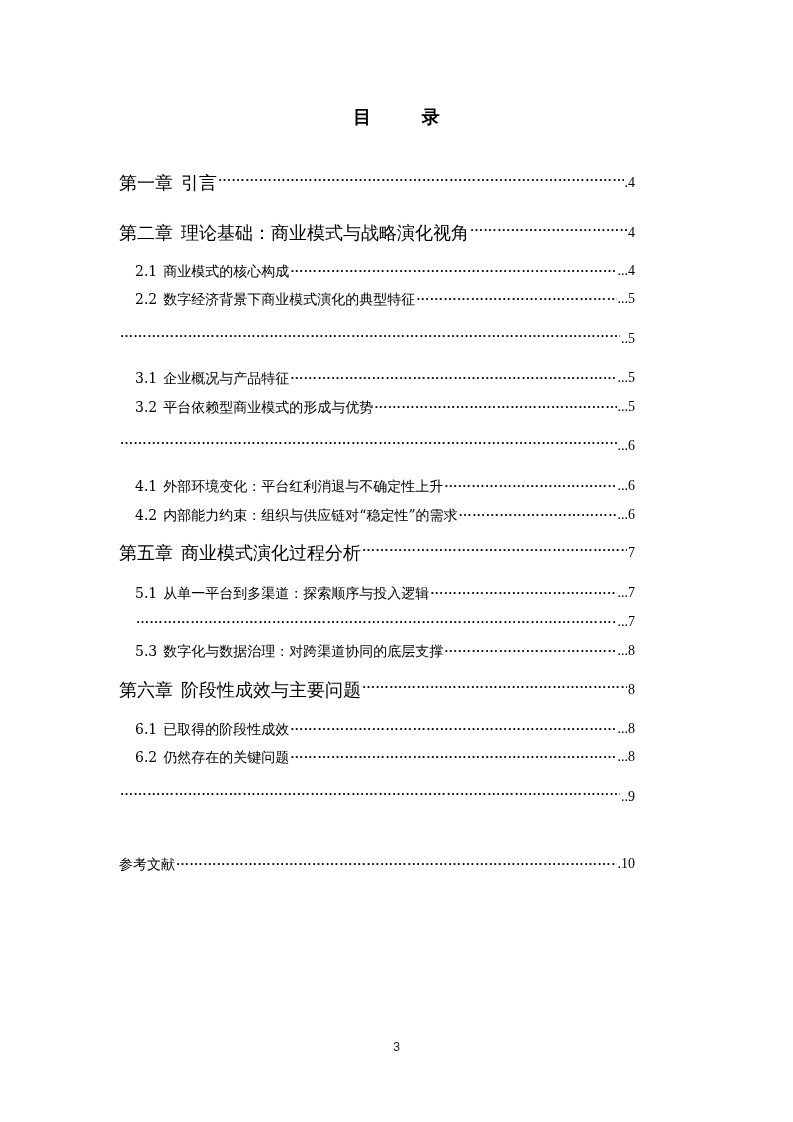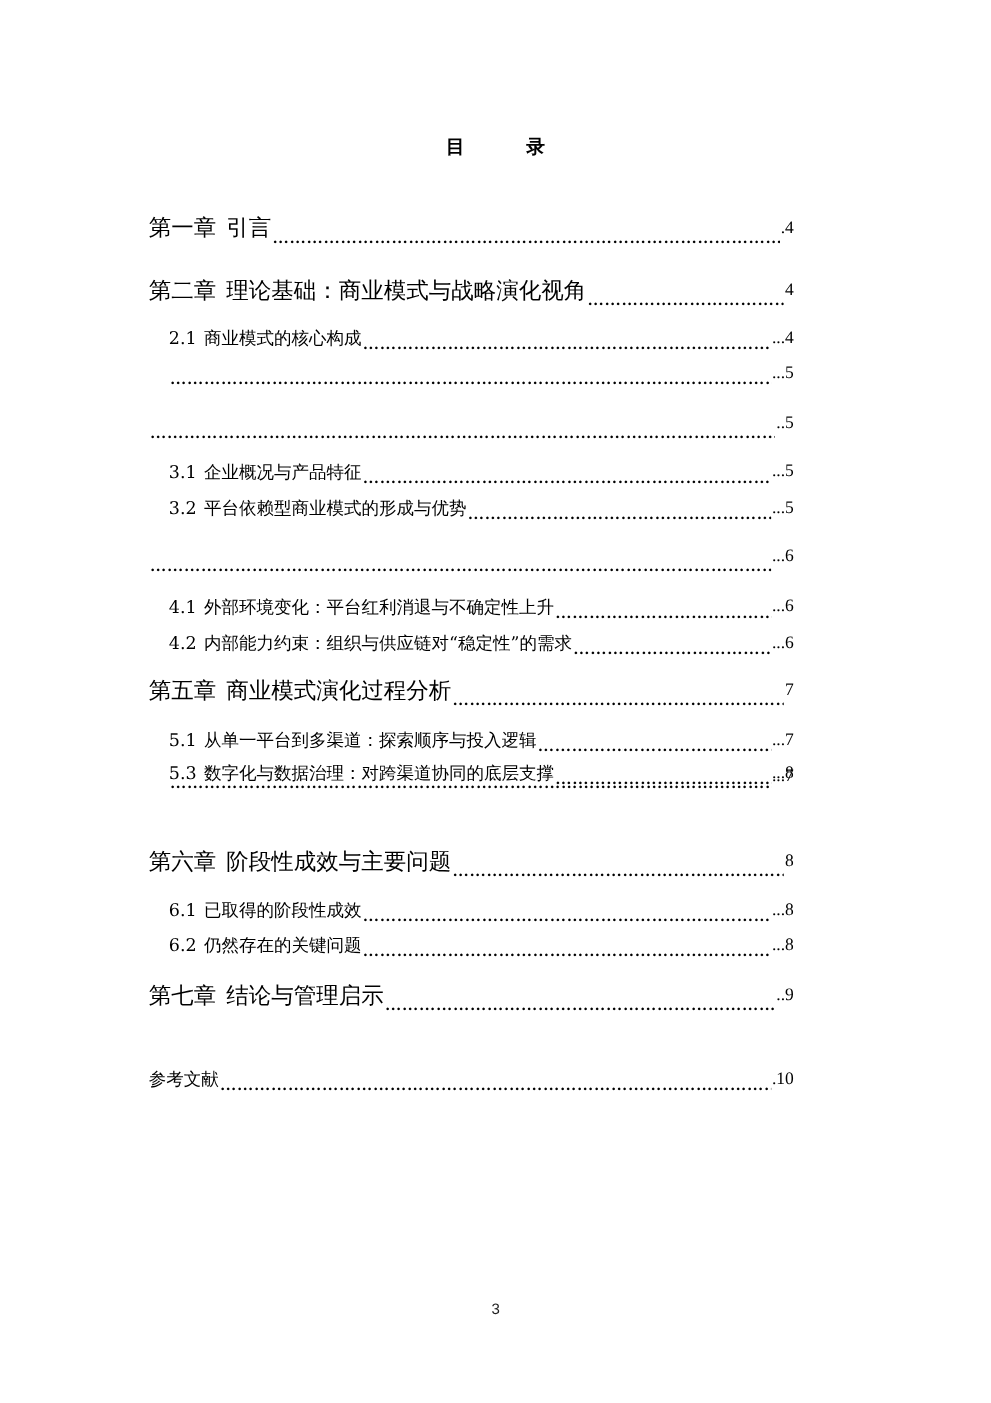--- a/index.html
+++ b/index.html
@@ -16,37 +16,37 @@
       color: #000000;
     }
     .page-title {
       position: absolute;
       left: 0;
       width: 793px;
       top: 104px;
       text-align: center;
       font-family: "DejaVu Sans", "Liberation Sans", sans-serif;
       font-weight: bold;
-      font-size: 15px;
+      font-size: 18px;
       letter-spacing: 22px;
       text-indent: 22px;
       line-height: 26px;
     }
     .toc {
       position: absolute;
       left: 119px;
       width: 516px;
       top: 0;
     }
     .toc-row {
       position: absolute;
       left: 0;
       width: 516px;
       display: flex;
-      align-items: flex-end;
+      align-items: flex-start;
       white-space: nowrap;
     }
     .toc-row.chapter {
       font-size: 18px;
       height: 26px;
       line-height: 26px;
     }
     .toc-row.section {
       font-size: 14px;
       height: 20px;
@@ -117,20 +117,21 @@
     <span class="toc-page">4</span>
   </div>
 
   <div class="toc-row section" style="top:261px">
     <span class="toc-label"><span class="toc-num">2.1</span><span>商业模式的核心构成</span></span>
     <span class="toc-leader"></span>
     <span class="toc-page">...4</span>
   </div>
 
   <div class="toc-row section" style="top:289px">
+    <span class="toc-label"><span class="toc-num">2.2</span><span>数字经济背景下商业模式演化的典型特征</span></span>
     <span class="toc-leader"></span>
     <span class="toc-page">...5</span>
   </div>
 
   <div class="toc-row chapter" style="top:326px">
     <span class="toc-leader"></span>
     <span class="toc-page">..5</span>
   </div>
 
   <div class="toc-row section" style="top:368px">
@@ -172,21 +173,21 @@
     <span class="toc-label"><span class="toc-num">5.1</span><span>从单一平台到多渠道：探索顺序与投入逻辑</span></span>
     <span class="toc-leader"></span>
     <span class="toc-page">...7</span>
   </div>
 
   <div class="toc-row section" style="top:612px">
     <span class="toc-leader"></span>
     <span class="toc-page">...7</span>
   </div>
 
-  <div class="toc-row section" style="top:609px">
+  <div class="toc-row section" style="top:641px">
     <span class="toc-label"><span class="toc-num">5.3</span><span>数字化与数据治理：对跨渠道协同的底层支撑</span></span>
     <span class="toc-leader"></span>
     <span class="toc-page">...8</span>
   </div>
 
   <div class="toc-row chapter" style="top:677px">
     <span class="toc-label"><span class="toc-num">第六章</span><span>阶段性成效与主要问题</span></span>
     <span class="toc-leader"></span>
     <span class="toc-page">8</span>
   </div>
@@ -197,21 +198,20 @@
     <span class="toc-page">...8</span>
   </div>
 
   <div class="toc-row section" style="top:747px">
     <span class="toc-label"><span class="toc-num">6.2</span><span>仍然存在的关键问题</span></span>
     <span class="toc-leader"></span>
     <span class="toc-page">...8</span>
   </div>
 
   <div class="toc-row chapter" style="top:784px">
-    <span class="toc-label"><span class="toc-num">第七章</span><span>结论与管理启示</span></span>
     <span class="toc-leader"></span>
     <span class="toc-page">..9</span>
   </div>
 
   <div class="toc-row refs" style="top:854px">
     <span class="toc-label"><span>参考文献</span></span>
     <span class="toc-leader"></span>
     <span class="toc-page">.10</span>
   </div>
 </div>

